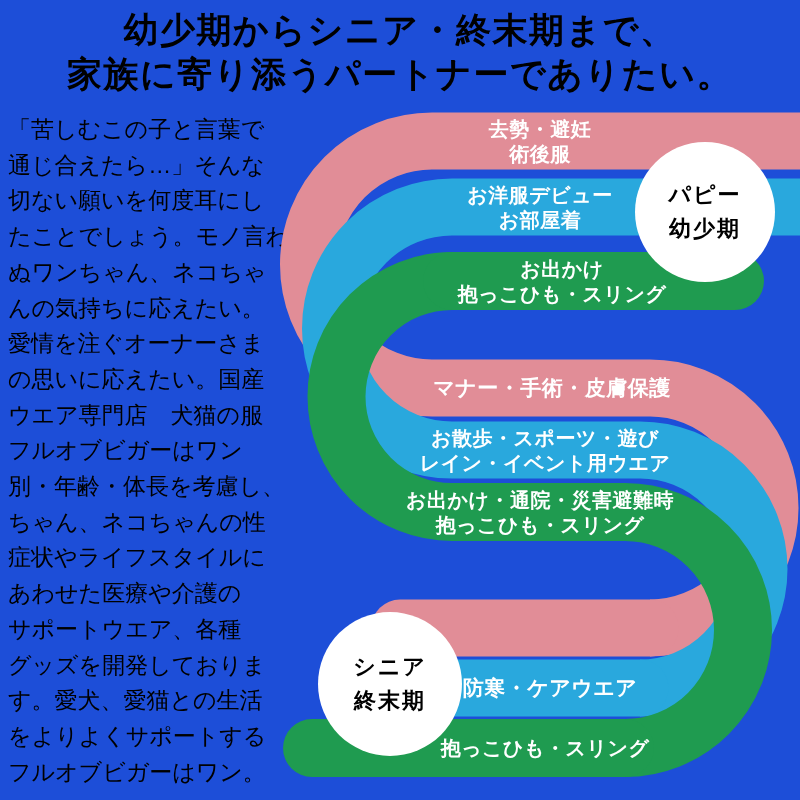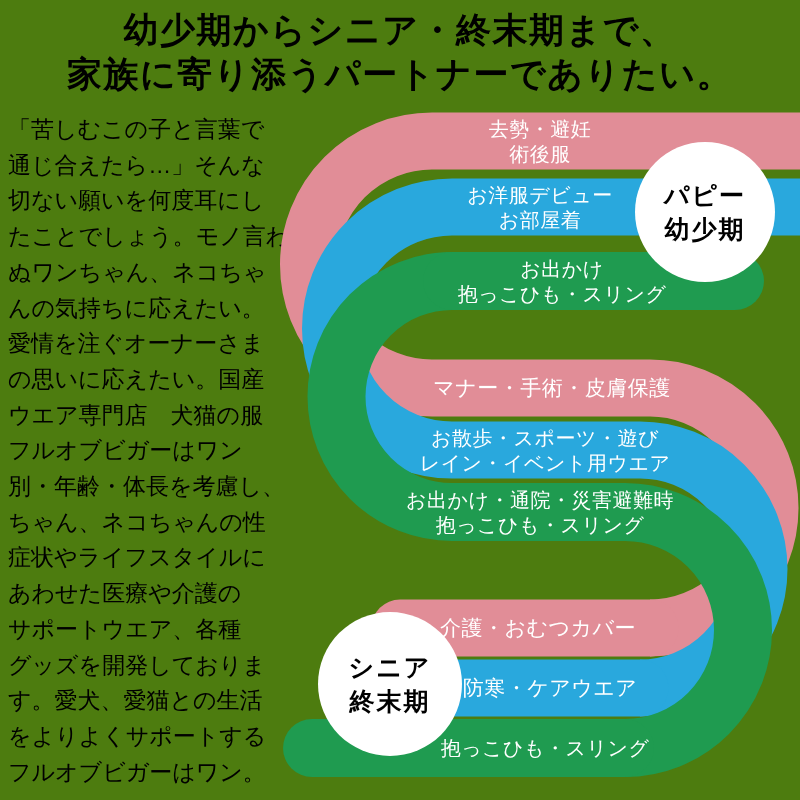--- a/index.html
+++ b/index.html
@@ -1,39 +1,39 @@
 <!DOCTYPE html>
 <html style="--c-pink: #e18d97; --c-blue: #29a8dd; --c-green: #1f9b50; --c-circle: #ffffff; --c-bandtext: #ffffff; --c-stagetext: #000000;"><head>
 <meta charset="utf-8">
 <style>
   *{margin:0;padding:0;box-sizing:border-box}
   html,body{width:800px;height:800px;background:#ffffff;overflow:hidden}
   body{font-family:"Liberation Sans","DejaVu Sans",sans-serif;color:#000}
-  .page{position:relative;width:800px;height:800px;background:#4d7c0f}
+  .page{position:relative;width:800px;height:800px;background:#1d4ed8}
 
   .title{position:absolute;left:0;top:8px;width:800px;text-align:center;
          font-weight:bold;font-size:35px;line-height:44px;letter-spacing:1.5px;color:#000}
 
   .intro{position:absolute;left:8px;top:112px;width:300px;
          font-size:23px;line-height:35.7px;color:#000}
   .intro div{white-space:nowrap}
 
   .ribbon-svg{position:absolute;left:0;top:0}
   .r-pink{stroke:var(--c-pink)}
   .r-blue{stroke:var(--c-blue)}
   .r-green{stroke:var(--c-green)}
   .stage-circle{fill:var(--c-circle)}
 
   .band-label{position:absolute;transform:translate(-50%,-50%);text-align:center;
-              color:var(--c-bandtext);font-weight:normal;white-space:nowrap}
+              color:var(--c-bandtext);font-weight:bold;white-space:nowrap}
   .band-label .l{font-size:20px;line-height:24.5px;letter-spacing:0.5px}
   .band-label.single .l{font-size:21px}
 
   .stage-label{position:absolute;transform:translate(-50%,-50%);text-align:center;
-               color:var(--c-stagetext);font-weight:bold;font-size:25px;line-height:34px;
+               color:var(--c-stagetext);font-weight:bold;font-size:22px;line-height:34px;
                letter-spacing:2px;white-space:nowrap}
 </style>
 </head>
 <body>
 
 <div class="page">
 
   <div class="title">
     <div>幼少期からシニア・終末期まで、</div>
     <div>家族に寄り添うパートナーでありたい。</div>
@@ -102,23 +102,20 @@
     <div class="l">マナー・手術・皮膚保護</div>
   </div>
   <div class="band-label double" style="left:545px;top:450px">
     <div class="l">お散歩・スポーツ・遊び</div>
     <div class="l">レイン・イベント用ウエア</div>
   </div>
   <div class="band-label double" style="left:540px;top:512px">
     <div class="l">お出かけ・通院・災害避難時</div>
     <div class="l">抱っこひも・スリング</div>
   </div>
-  <div class="band-label single" style="left:538px;top:628px">
-    <div class="l">介護・おむつカバー</div>
-  </div>
   <div class="band-label single" style="left:550px;top:688px">
     <div class="l">防寒・ケアウエア</div>
   </div>
   <div class="band-label double" style="left:545px;top:748px">
     <div class="l">抱っこひも・スリング</div>
   </div>
 
   <div class="stage-label" style="left:705px;top:212px">
     <div>パピー</div>
     <div>幼少期</div>

